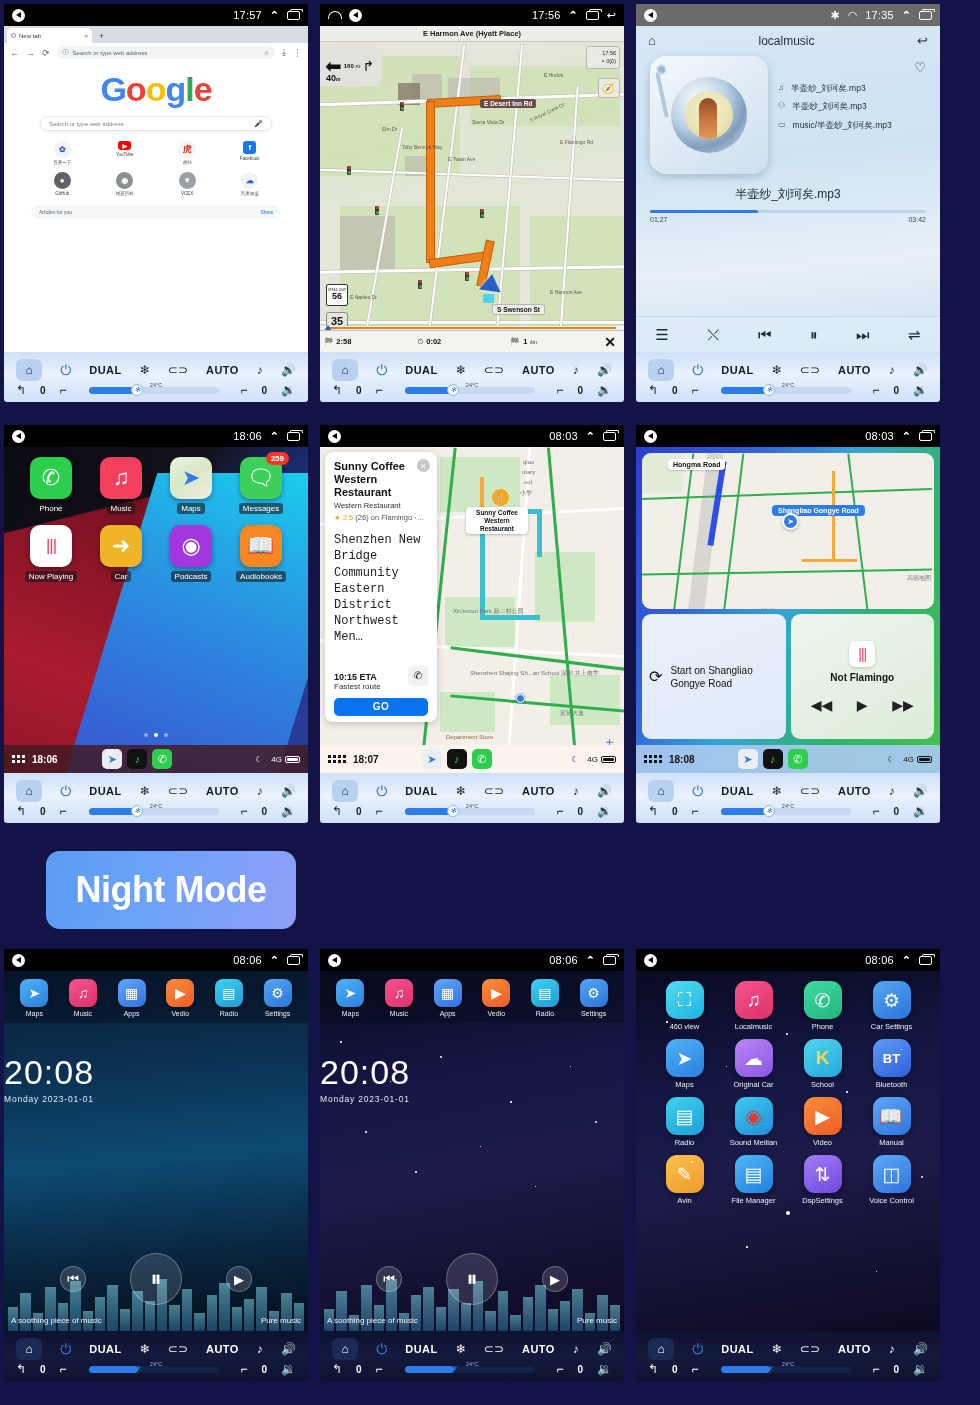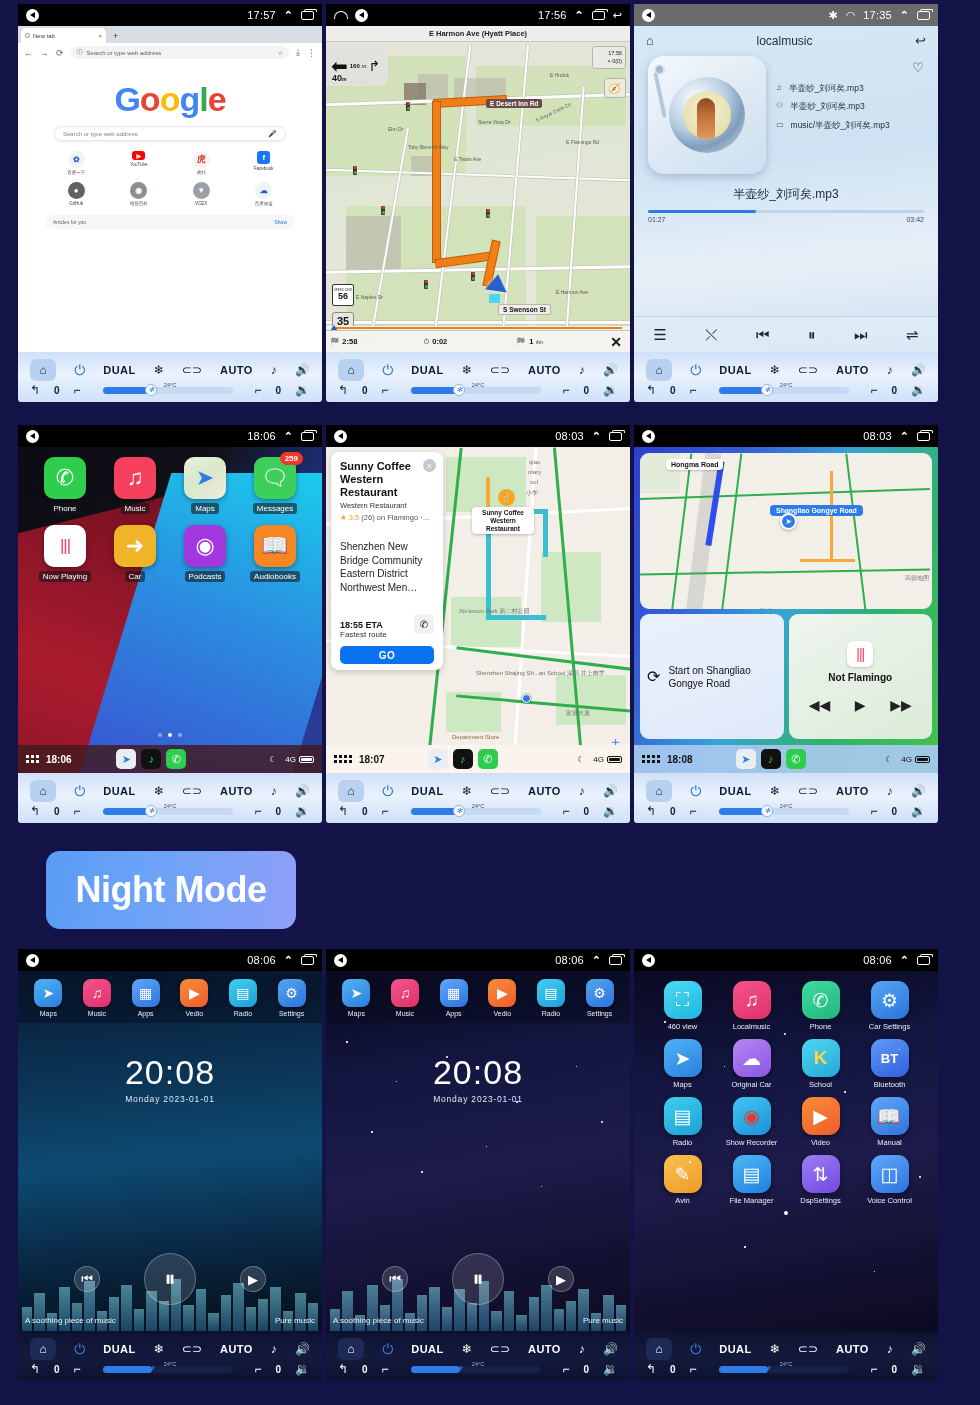--- a/index.html
+++ b/index.html
@@ -3,21 +3,21 @@
 <meta charset="utf-8">
 <style>
   * { margin:0; padding:0; box-sizing:border-box; }
   body {
     width:980px; height:1405px;
     background:#131347;
     font-family:"Liberation Sans", sans-serif;
     position:relative;
     overflow:hidden;
   }
-  .grid-row { display:flex; gap:4px; padding:0 18px; }
+  .grid-row { display:flex; gap:12px; padding:0 4px; }
 
   .unit { width:304px; }
 
   
   .androidbar {
     height:22px; background:#000; display:flex; align-items:center;
     padding:0 8px; color:#fff; font-size:10px; position:relative;
   }
   .androidbar.grey { background:#6b6b6b; }
   .abar-left { display:flex; align-items:center; gap:7px; }
@@ -83,21 +83,21 @@
   .b-tab .fav { width:5px;height:5px;border-radius:50%;border:1px solid #8a8f94; }
   .b-tab .x { margin-left:auto; font-size:6px; color:#5f6368; }
   .b-plus { font-size:9px; color:#3c4043; margin-left:7px; margin-bottom:2px; }
   .b-omni { height:19px; display:flex; align-items:center; gap:7px; padding:0 6px; background:#fff; }
   .b-ic { font-size:9px; color:#5f6368; }
   .b-url {
     flex:1; height:13px; background:#f1f3f4; border-radius:7px;
     display:flex; align-items:center; gap:4px; padding:0 6px;
     font-size:6px; color:#5f6368;
   }
-  .b-body { padding:10px 0 0; text-align:center;margin-top:10px; }
+  .b-body { padding:10px 0 0; text-align:center; }
   .glogo { font-size:34px; font-weight:bold; letter-spacing:-1px; line-height:1; }
   .glogo .b{color:#4285F4}.glogo .r{color:#EA4335}.glogo .y{color:#FBBC05}.glogo .g{color:#34A853}
   .gsearch {
     margin:10px auto 0; width:232px; height:15px; border:1px solid #e3e5e8; border-radius:9px;
     display:flex; align-items:center; padding:0 8px; font-size:6px; color:#80868b;
     box-shadow:0 1px 3px rgba(0,0,0,.07);
   }
   .gsearch .mic { margin-left:auto; font-size:7px; color:#4285F4; }
   .shortcuts { margin:10px auto 0; width:250px; display:grid; grid-template-columns:repeat(4,1fr); row-gap:7px; }
   .sc { display:flex; flex-direction:column; align-items:center; gap:2px; }
@@ -267,21 +267,21 @@
     position:absolute; left:5px; top:5px; width:112px; background:#fff; border-radius:8px;
     padding:8px 9px 6px; box-shadow:0 2px 7px rgba(0,0,0,.2); z-index:5;
   }
   .mp-card h3 { font-size:11px; color:#111; line-height:1.16; padding-right:14px; }
   .mp-close { position:absolute;top:7px;right:7px;width:13px;height:13px;border-radius:50%;
     background:#c7c7cc;color:#fff;font-size:9px;display:flex;align-items:center;justify-content:center;}
   .mp-sub { font-size:7.5px; color:#333; margin-top:3px; }
   .mp-rate { font-size:7.5px; color:#555; margin-top:3px; }
   .mp-rate .st { color:#f5a623; }
   .mp-rate .n { color:#f5a623; }
-  .mp-addr { font-size:10px; color:#222; margin-top:18px; line-height:1.35; }
+  .mp-addr { font-size:12px; color:#222; margin-top:10px; line-height:1.35;font-family:Liberation Mono, monospace; }
   .mp-eta { margin-top:26px; font-size:9px; font-weight:bold; color:#111; }
   .mp-route { font-size:8px; color:#333; }
   .mp-phone { position:absolute; right:9px; bottom:36px; width:20px;height:20px;border-radius:4px;
     background:#f1f1f3;display:flex;align-items:center;justify-content:center;font-size:10px;}
   .mp-go { margin-top:7px; height:18px; background:#0a74f0; border-radius:5px;
     display:flex;align-items:center;justify-content:center;color:#fff;font-size:10px;font-weight:bold;letter-spacing:.5px;}
   .mp-pin { position:absolute; width:17px;height:17px;border-radius:50%;background:#f5a623;
     display:flex;align-items:center;justify-content:center;color:#fff;font-size:8px; z-index:4;}
   .mp-poi { position:absolute; font-size:6px; color:#6f6f74; white-space:nowrap; }
   .mp-callout {
@@ -329,21 +329,21 @@
   
   .ntl { height:360px; position:relative; overflow:hidden;
     background:linear-gradient(175deg,#071c35 0%,#0b3253 28%,#0d4a72 52%,#09253f 78%,#050d18 100%); }
   .ntl.stars { background:linear-gradient(170deg,#0a0a22 0%,#131742 30%,#1d1b4a 55%,#0c0a20 100%); }
   .ntl-dock { display:flex; justify-content:space-around; padding:8px 6px 6px;
     background:rgba(6,12,26,.45); }
   .ntl-app { display:flex; flex-direction:column; align-items:center; gap:3px; }
   .ntl-ico { width:28px;height:28px;border-radius:8px;display:flex;align-items:center;justify-content:center;
     font-size:14px;color:#fff;box-shadow:0 2px 4px rgba(0,0,0,.4);}
   .ntl-lbl { font-size:7px; color:#e8eef6; }
-  .ntl-clock { text-align:center; margin-top:30px; }
+  .ntl-clock { text-align:left; margin-top:30px; }
   .ntl-clock .t { font-size:34px; color:#fff; font-weight:300; letter-spacing:1px; }
   .ntl-clock .d { font-size:8.5px; color:#dfe9f4; margin-top:2px; letter-spacing:.8px; }
   .ntl-player { position:absolute; left:0; right:0; bottom:0; height:92px; }
   .eqbars { position:absolute; left:0;right:0;bottom:0;height:62px; display:flex; align-items:flex-end; gap:2px; padding:0 4px; opacity:.55;}
   .eqbars i { flex:1; background:linear-gradient(180deg,#7fd8e8 0%,#2b6f9c 100%); display:block; }
   .ntl-ctrl { position:absolute; left:0;right:0; bottom:26px; display:flex; align-items:center; justify-content:center; gap:44px; }
   .ntl-btn { width:26px;height:26px;border-radius:50%;background:rgba(255,255,255,.14);
     display:flex;align-items:center;justify-content:center;color:#fff;font-size:13px;
     border:1px solid rgba(255,255,255,.28);}
   .ntl-btn.big { width:52px;height:52px;font-size:22px;background:rgba(255,255,255,.13); }
@@ -837,21 +837,21 @@
 
         <div class="mp-pin" style="left:172px;top:42px;">🍴</div>
         <div class="mp-callout" style="left:146px;top:60px;width:62px;">Sunny Coffee Western Restaurant</div>
 
         <div class="mp-card">
           <h3>Sunny Coffee Western Restaurant</h3>
           <span class="mp-close">×</span>
           <div class="mp-sub">Western Restaurant</div>
           <div class="mp-rate"><span class="st">★</span> <span class="n">3.5</span> <span>(26)</span> <span>on Flamingo ·…</span></div>
           <div class="mp-addr">Shenzhen New Bridge Community Eastern District Northwest Men…</div>
-          <div class="mp-eta">18:55 ETA</div>
+          <div class="mp-eta">10:15 ETA</div>
           <div class="mp-route">Fastest route</div>
           <div class="mp-phone">✆</div>
           <div class="mp-go">GO</div>
         </div>
       </div>
       <div class="cp-dock light">
         <span class="cp-grip four">
             <i></i>
             <i></i>
             <i></i>
@@ -1306,21 +1306,21 @@
         <div class="ng-app">
             <span class="ng-ico" style="background:linear-gradient(150deg,#5f9bf5,#2f5fdd);font-size:13px;font-weight:bold">BT</span>
             <span class="ng-lbl">Bluetooth</span>
           </div>
         <div class="ng-app">
             <span class="ng-ico" style="background:linear-gradient(150deg,#3fd0ef,#1e9ed8)">▤</span>
             <span class="ng-lbl">Radio</span>
           </div>
         <div class="ng-app">
             <span class="ng-ico" style="background:linear-gradient(150deg,#3fc8f2,#1d8fd8);color:#e23b2e">◉</span>
-            <span class="ng-lbl">Show Recorder</span>
+            <span class="ng-lbl">Sound Meilian</span>
           </div>
         <div class="ng-app">
             <span class="ng-ico" style="background:linear-gradient(150deg,#f98d3c,#ef5c27)">▶</span>
             <span class="ng-lbl">Video</span>
           </div>
         <div class="ng-app">
             <span class="ng-ico" style="background:linear-gradient(150deg,#5fa8f7,#2f73df)">📖</span>
             <span class="ng-lbl">Manual</span>
           </div>
         <div class="ng-app">

